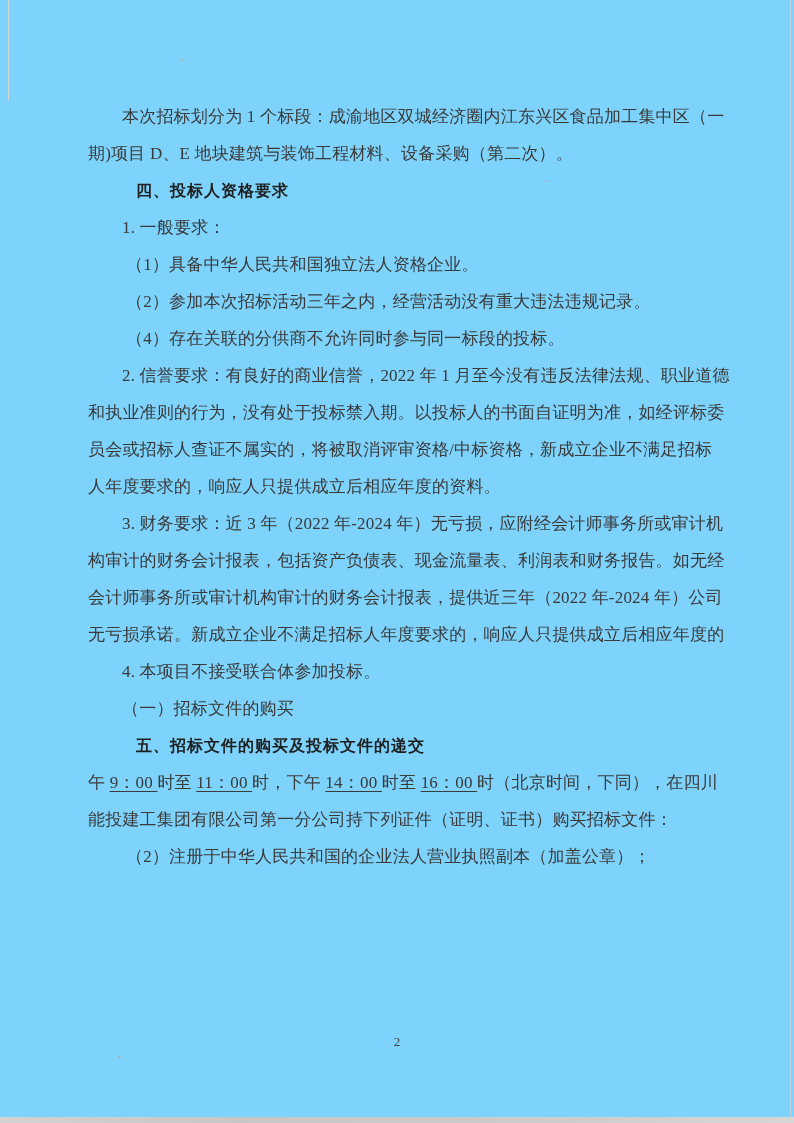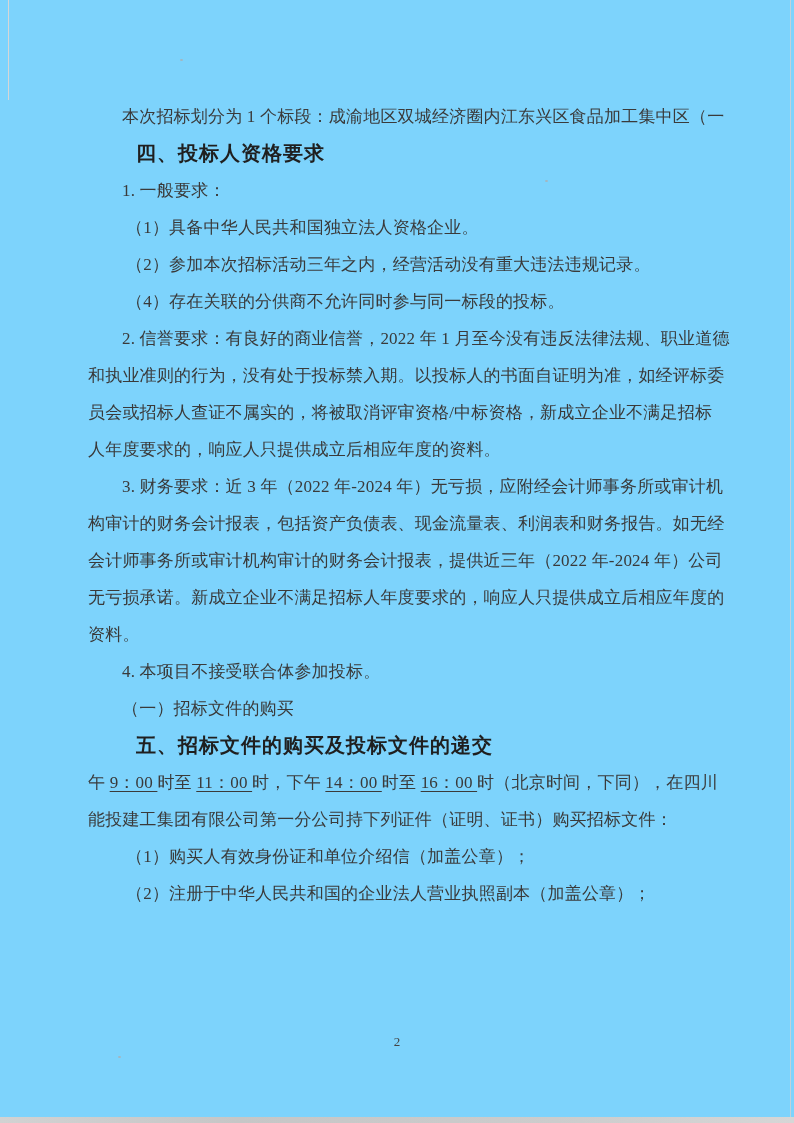--- a/index.html
+++ b/index.html
@@ -31,21 +31,21 @@
   }
   .indent {
     padding-left: 34px;
   }
   .item-indent {
     padding-left: 38px;
   }
   .heading {
     font-family: "Liberation Sans", "DejaVu Sans", sans-serif;
     font-weight: bold;
-    font-size: 20px;
+    font-size: 16px;
     color: #1f1f1f;
     padding-left: 48px;
     letter-spacing: 1px;
   }
   .u {
     text-decoration: underline;
     text-underline-offset: 3px;
   }
   .footer {
     position: absolute;
@@ -93,47 +93,46 @@
   }
 </style>
 </head>
 <body>
 
 <div class="page">
 
   <div class="content">
 
     <div class="line indent">本次招标划分为 1 个标段：成渝地区双城经济圈内江东兴区食品加工集中区（一</div>
+    <div class="line">期)项目 D、E 地块建筑与装饰工程材料、设备采购（第二次）。</div>
 
     <div class="line heading">四、投标人资格要求</div>
     <div class="line indent">1. 一般要求：</div>
     <div class="line item-indent">（1）具备中华人民共和国独立法人资格企业。</div>
     <div class="line item-indent">（2）参加本次招标活动三年之内，经营活动没有重大违法违规记录。</div>
     <div class="line item-indent">（4）存在关联的分供商不允许同时参与同一标段的投标。</div>
 
     <div class="line indent">2. 信誉要求：有良好的商业信誉，2022 年 1 月至今没有违反法律法规、职业道德</div>
     <div class="line">和执业准则的行为，没有处于投标禁入期。以投标人的书面自证明为准，如经评标委</div>
     <div class="line">员会或招标人查证不属实的，将被取消评审资格/中标资格，新成立企业不满足招标</div>
     <div class="line">人年度要求的，响应人只提供成立后相应年度的资料。</div>
 
     <div class="line indent">3. 财务要求：近 3 年（2022 年-2024 年）无亏损，应附经会计师事务所或审计机</div>
     <div class="line">构审计的财务会计报表，包括资产负债表、现金流量表、利润表和财务报告。如无经</div>
     <div class="line">会计师事务所或审计机构审计的财务会计报表，提供近三年（2022 年-2024 年）公司</div>
     <div class="line">无亏损承诺。新成立企业不满足招标人年度要求的，响应人只提供成立后相应年度的</div>
-    <div class="line">资料。</div>
 
     <div class="line indent">4. 本项目不接受联合体参加投标。</div>
 
     <div class="line indent">（一）招标文件的购买</div>
     <div class="line heading">五、招标文件的购买及投标文件的递交</div>
 
     <div class="line"><span>午 </span><span class="u">9：00 </span><span>时至 </span><span class="u">11：00 </span><span>时，下午 </span><span class="u">14：00 </span><span>时至 </span><span class="u">16：00 </span><span>时（北京时间，下同），在四川</span></div>
     <div class="line">能投建工集团有限公司第一分公司持下列证件（证明、证书）购买招标文件：</div>
 
-    <div class="line item-indent">（1）购买人有效身份证和单位介绍信（加盖公章）；</div>
     <div class="line item-indent">（2）注册于中华人民共和国的企业法人营业执照副本（加盖公章）；</div>
 
   </div>
 
   <div class="footer">2</div>
 
   <div class="edge-line-left"></div>
   <div class="edge-line-right"></div>
   <div class="bottom-strip"></div>
   <div class="speck" style="left:180px; top:59px;"></div>

